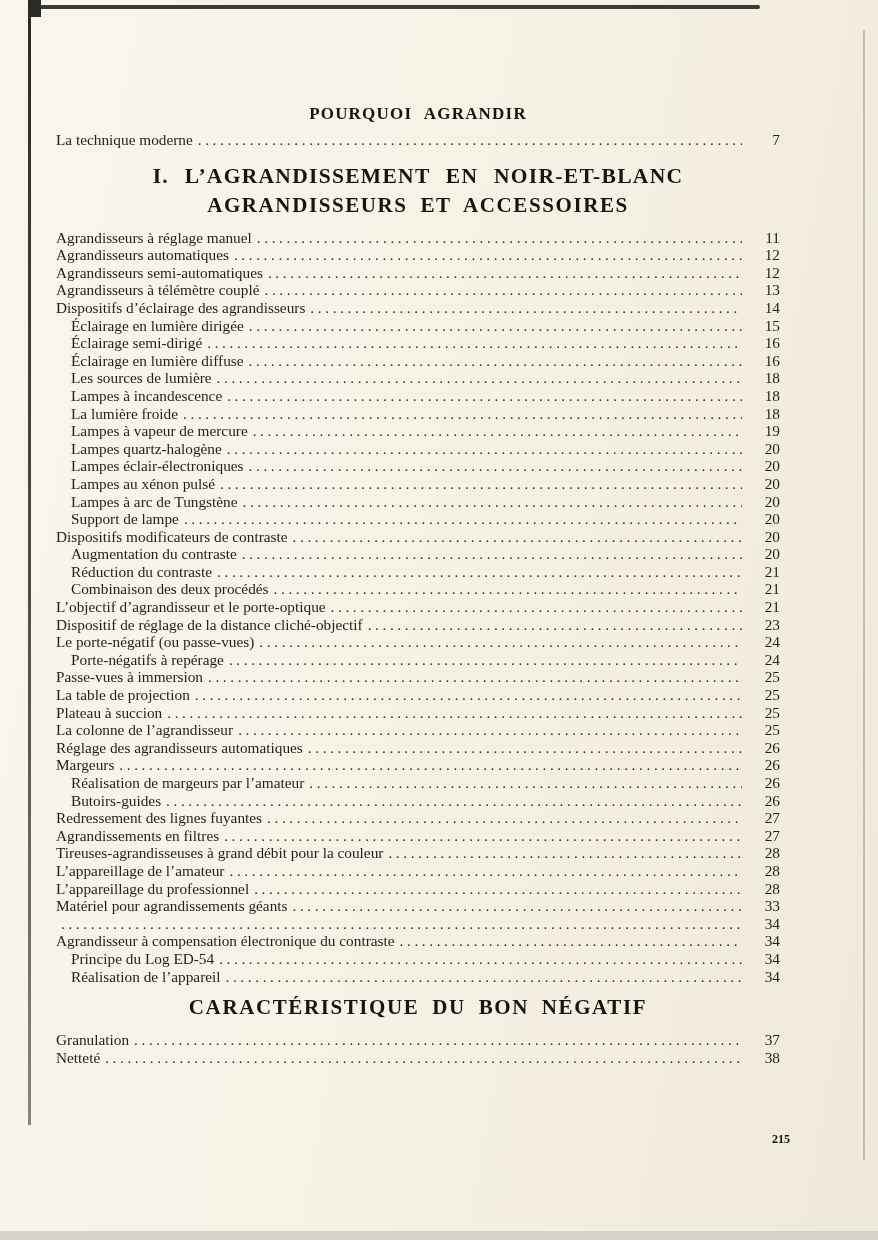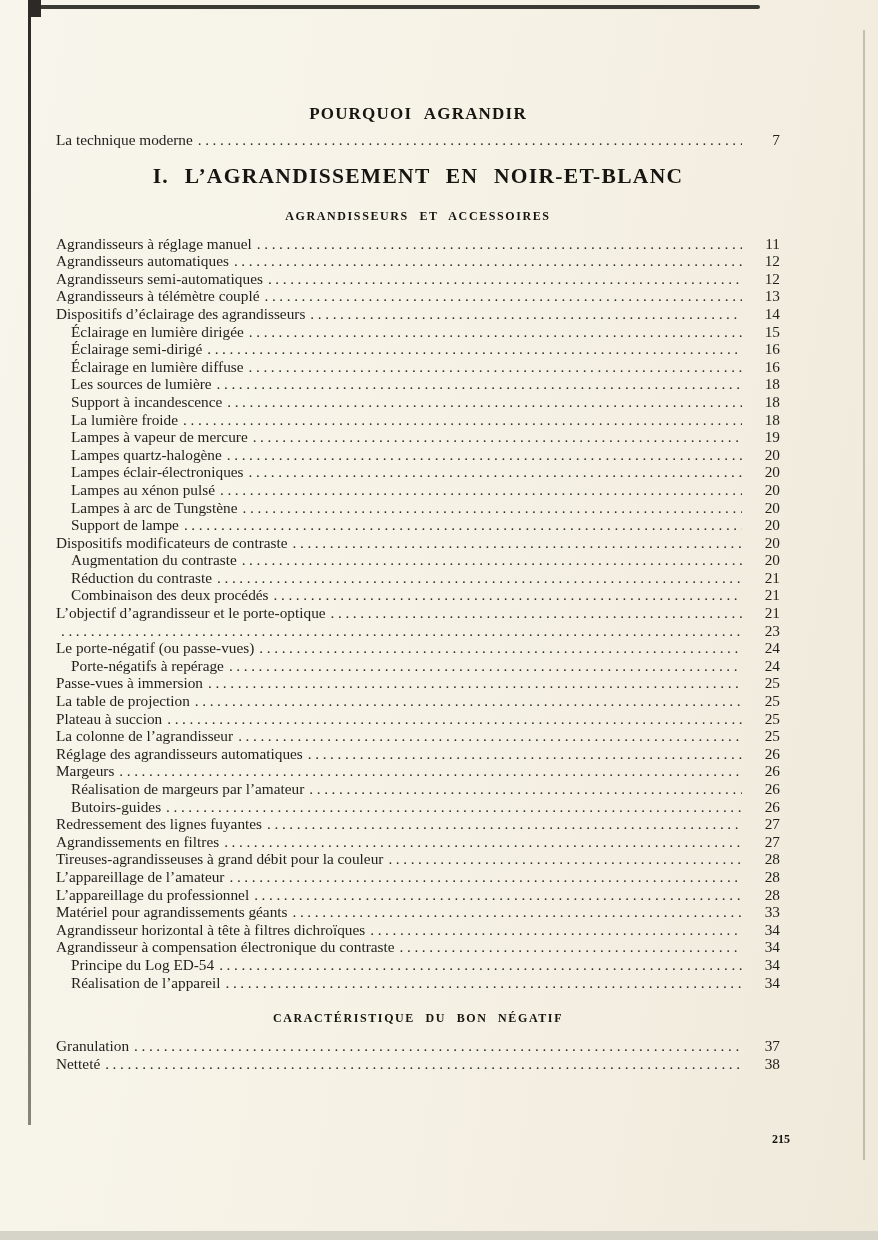--- a/index.html
+++ b/index.html
@@ -49,22 +49,22 @@
   .level-minor .section-title {
     font-size: 17px; letter-spacing: 1.2px; word-spacing: 7px; margin-bottom: 7px;
   }
   .level-major .section-title {
     font-size: 21.5px; letter-spacing: 1.3px; word-spacing: 9px; margin: 15px 0 2px;
   }
   .level-mid .section-title {
     font-size: 19px; letter-spacing: 1px; word-spacing: 6px; margin: 22px 0 2px;
   }
   .section-subtitle {
-    margin: 20px 0 11px; text-align: center; font-weight: bold;
-    font-size: 12px; letter-spacing: 1.6px; word-spacing: 6px; color: #161511;
+    margin: 4px 0 11px; text-align: center; font-weight: bold;
+    font-size: 21px; letter-spacing: 1.6px; word-spacing: 6px; color: #161511;
   }
 
   .entry {
     display: flex; align-items: baseline;
     font-size: 15.3px; line-height: 17.6px; color: #201f1b; justify-content: space-between;
   }
   .entry.indent { padding-left: 15px; }
   .entry .label { flex: 0 0 auto; white-space: nowrap; }
   .entry .leader {
     flex: 1 1 auto; min-width: 0; overflow: hidden; white-space: nowrap;
@@ -142,21 +142,21 @@
     <span class="label">Éclairage en lumière diffuse</span>
     <span class="leader">........................................................................................................................................................................................................</span>
     <span class="pagenum">16</span>
   </div>
           <div class="entry indent">
     <span class="label">Les sources de lumière</span>
     <span class="leader">........................................................................................................................................................................................................</span>
     <span class="pagenum">18</span>
   </div>
           <div class="entry indent">
-    <span class="label">Support à incandescence</span>
+    <span class="label">Lampes à incandescence</span>
     <span class="leader">........................................................................................................................................................................................................</span>
     <span class="pagenum">18</span>
   </div>
           <div class="entry indent">
     <span class="label">La lumière froide</span>
     <span class="leader">........................................................................................................................................................................................................</span>
     <span class="pagenum">18</span>
   </div>
           <div class="entry indent">
     <span class="label">Lampes à vapeur de mercure</span>
@@ -207,20 +207,21 @@
     <span class="label">Combinaison des deux procédés</span>
     <span class="leader">........................................................................................................................................................................................................</span>
     <span class="pagenum">21</span>
   </div>
           <div class="entry">
     <span class="label">L’objectif d’agrandisseur et le porte-optique</span>
     <span class="leader">........................................................................................................................................................................................................</span>
     <span class="pagenum">21</span>
   </div>
           <div class="entry">
+    <span class="label">Dispositif de réglage de la distance cliché-objectif</span>
     <span class="leader">........................................................................................................................................................................................................</span>
     <span class="pagenum">23</span>
   </div>
           <div class="entry">
     <span class="label">Le porte-négatif (ou passe-vues)</span>
     <span class="leader">........................................................................................................................................................................................................</span>
     <span class="pagenum">24</span>
   </div>
           <div class="entry indent">
     <span class="label">Porte-négatifs à repérage</span>
@@ -291,21 +292,20 @@
     <span class="label">L’appareillage du professionnel</span>
     <span class="leader">........................................................................................................................................................................................................</span>
     <span class="pagenum">28</span>
   </div>
           <div class="entry">
     <span class="label">Matériel pour agrandissements géants</span>
     <span class="leader">........................................................................................................................................................................................................</span>
     <span class="pagenum">33</span>
   </div>
           <div class="entry">
-    <span class="label">Agrandisseur horizontal à tête à filtres dichroïques</span>
     <span class="leader">........................................................................................................................................................................................................</span>
     <span class="pagenum">34</span>
   </div>
           <div class="entry">
     <span class="label">Agrandisseur à compensation électronique du contraste</span>
     <span class="leader">........................................................................................................................................................................................................</span>
     <span class="pagenum">34</span>
   </div>
           <div class="entry indent">
     <span class="label">Principe du Log ED-54</span>

